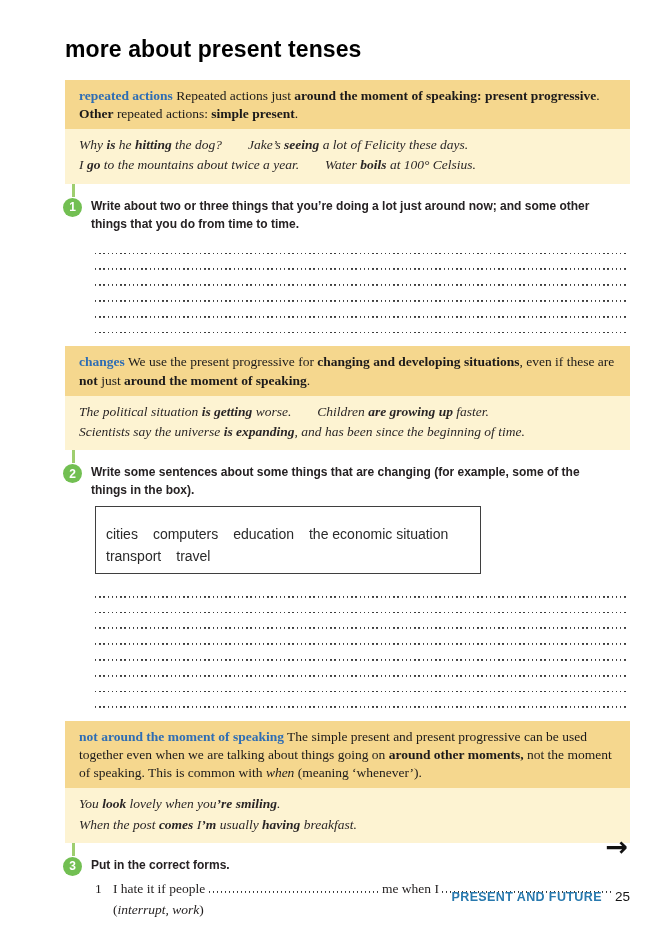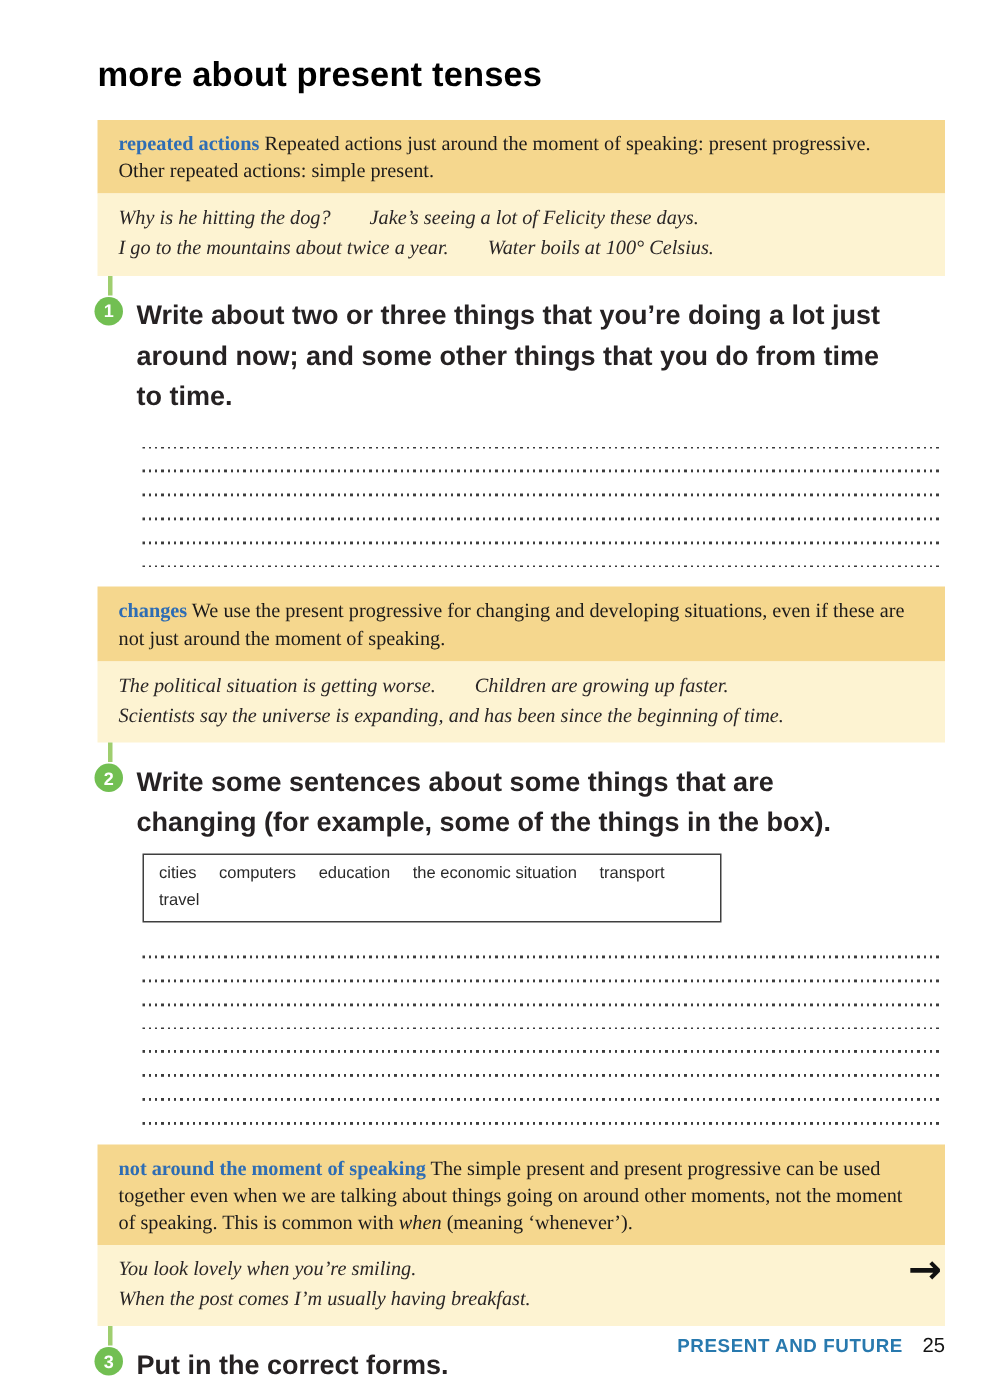--- a/index.html
+++ b/index.html
@@ -31,45 +31,45 @@
     font-size:13.5px;line-height:1.34;color:#1c1a1a;
   }
   .box-header .keyword{color:var(--keyword-blue);font-weight:bold;}
   .box-examples{
     background:var(--box-examples-bg);
     padding:6px 14px 8px 14px;
     font-family:"Liberation Serif",serif;
     font-size:13.5px;line-height:1.5;color:#2a2626;
   }
   .box-examples .ex-line{display:block;}
-  .b{font-weight:normal;}
+  .b{font-weight:bold;}
   .i{font-style:italic;}
   .gap{display:inline-block;width:26px;}
   
   .stem{width:3px;height:13px;background:var(--stem-green);margin-left:7px;}
   .ex-head{display:flex;gap:9px;margin-left:-2px;align-items:flex-start;}
   .numcircle{
     flex:none;width:19px;height:19px;border-radius:50%;
     background:var(--green);color:#fff;font-weight:bold;font-size:12px;
     display:flex;align-items:center;justify-content:center;margin-top:1px;
   }
   .ex-instruction{
-    width:508px;font-size:18px;font-weight:700;color:#262223;line-height:1.5;
+    width:508px;font-size:12px;font-weight:700;color:#262223;line-height:1.5;
   }
   
   .answer-lines{margin-left:30px;width:532px;}
   .dotline{
     height:15.8px;
     background:repeating-linear-gradient(to right,#3c3c3c 0 1.5px,transparent 1.5px 4.2px) left bottom/100% 1.9px no-repeat;
   }
   .answer-lines.first-gap{margin-top:6px;}
   
   .word-box{
     margin:7px 0 8px 30px;width:386px;border:1.5px solid #3f3f3f;
-    padding:4px 10px 5px 10px;font-size:11px;color:#2a2a2a;line-height:1.6;
+    padding:16px 10px 5px 10px;font-size:14px;color:#2a2a2a;line-height:1.6;
   }
   .wb-row{display:block;}
   .wb-item{display:inline-block;margin-right:15px;}
   .wb-item:last-child{margin-right:0;}
   
   .ex3-items{margin:3px 0 0 30px;width:535px;font-family:"Liberation Serif",serif;font-size:13.5px;line-height:1.55;color:#211e1e;}
   .ex3-item{display:flex;margin-bottom:1px;}
   .ex3-num{flex:none;width:18px;}
   .ex3-body{flex:1;}
   .blank{

